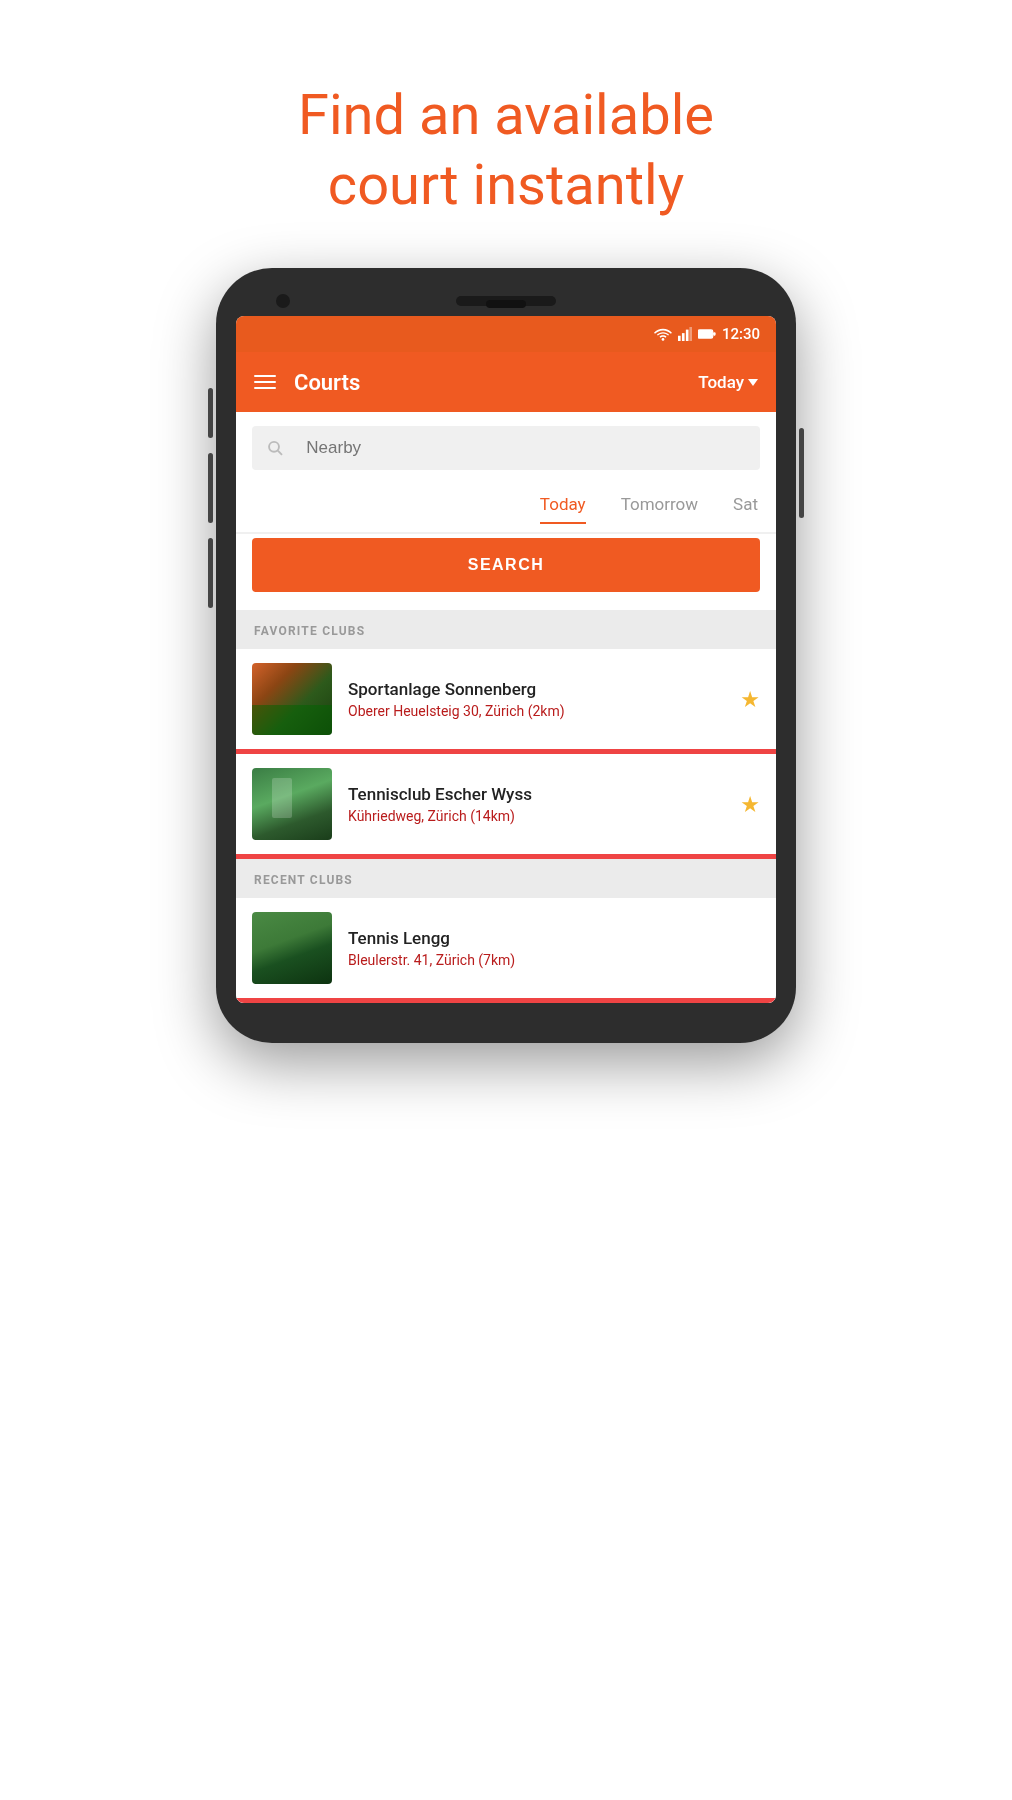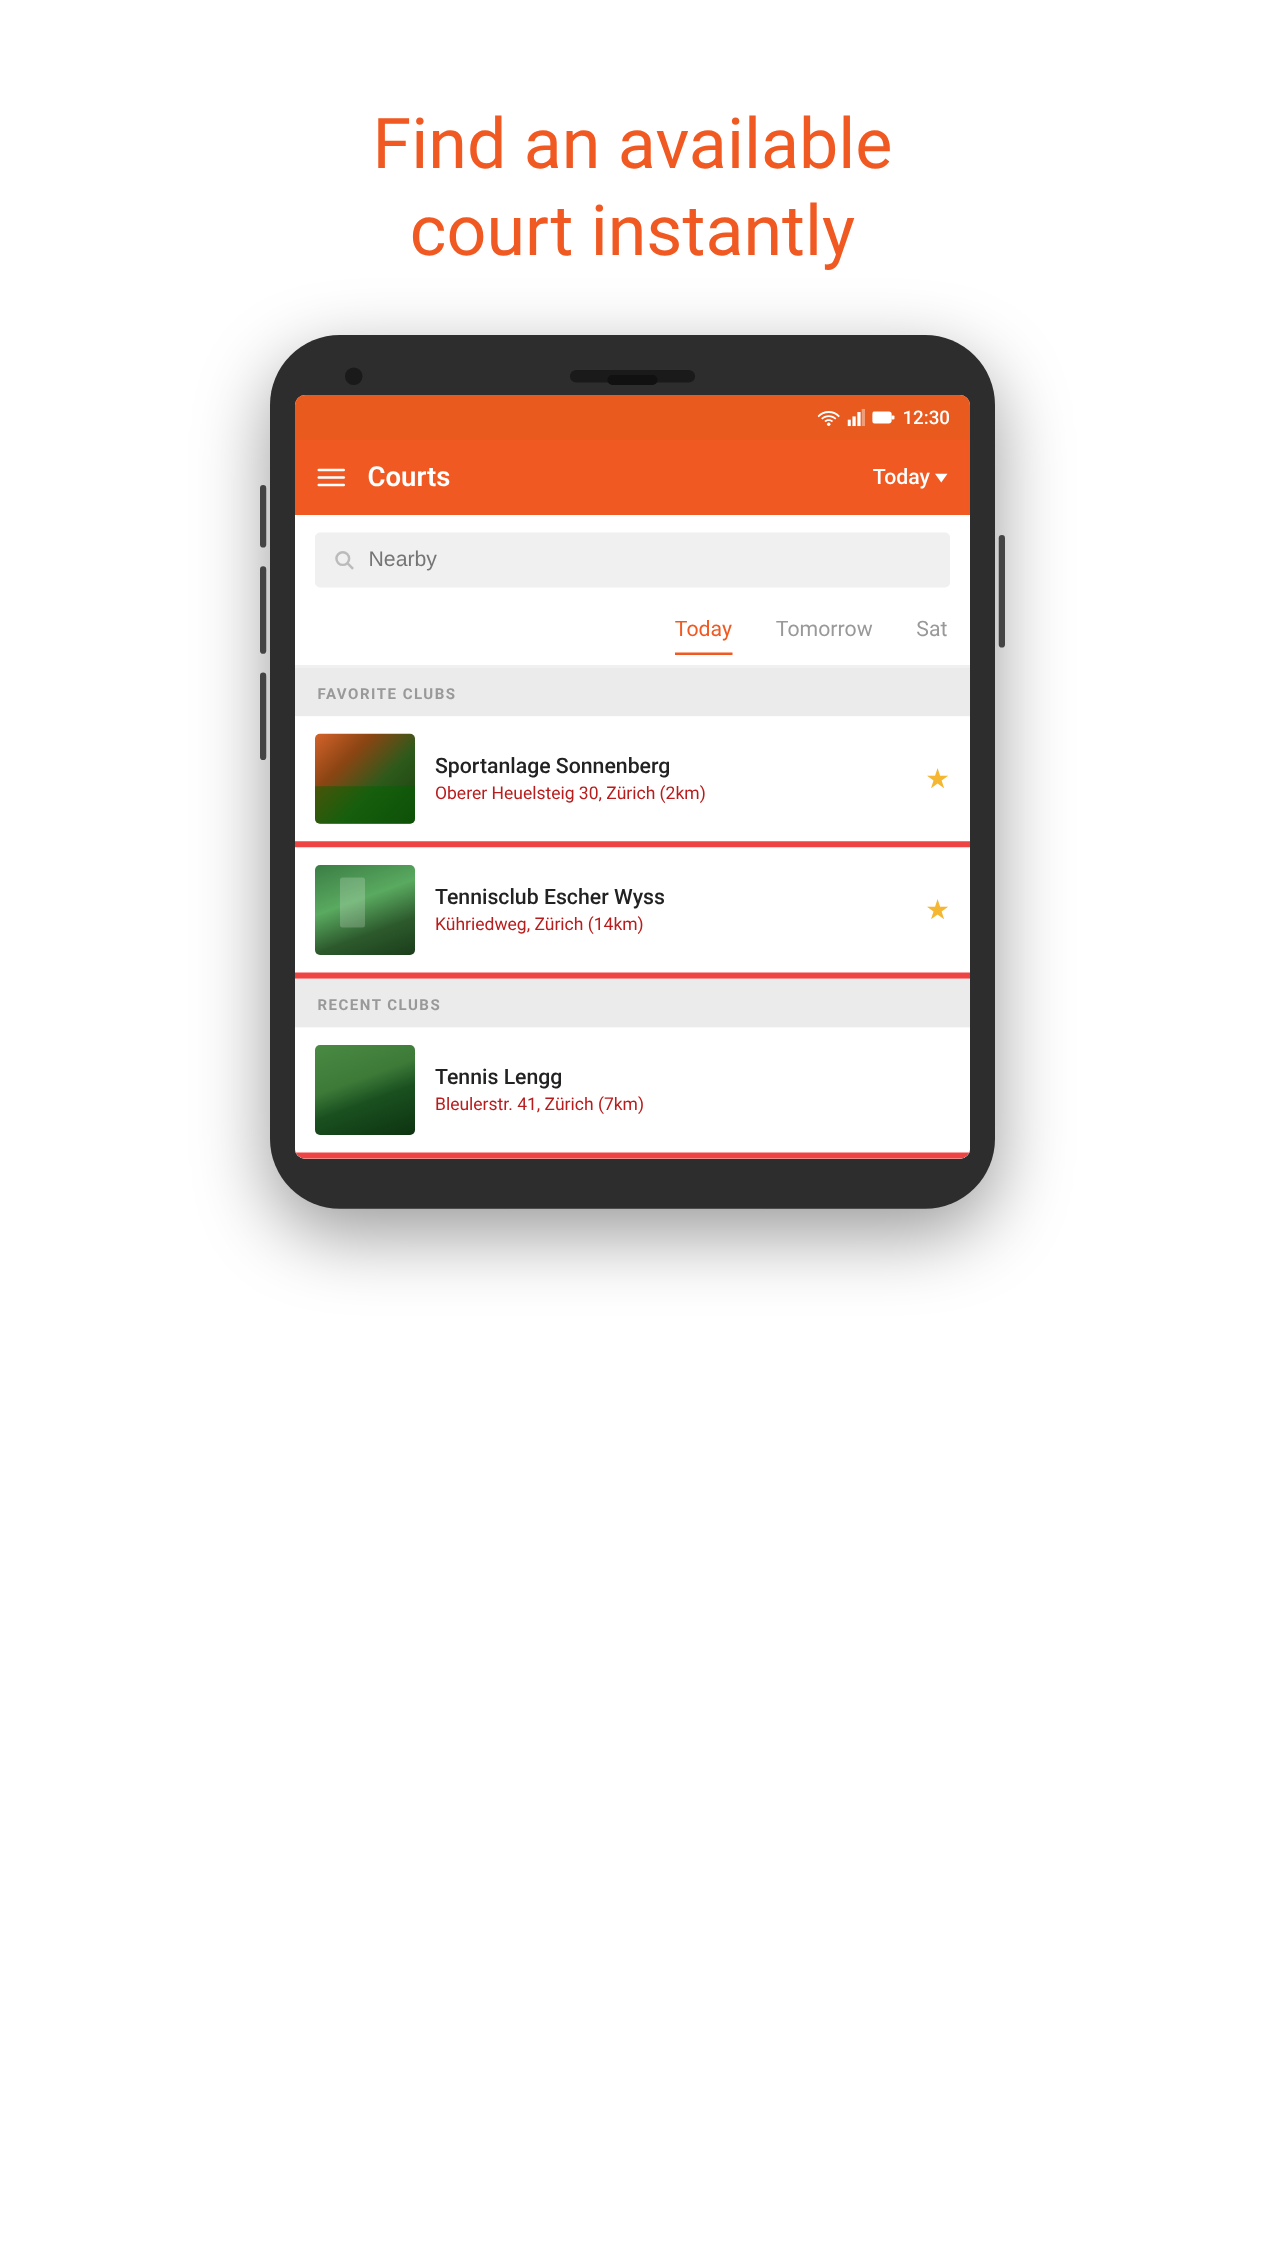--- a/index.html
+++ b/index.html
@@ -178,21 +178,21 @@
     .search-section {
       background: #fff;
       padding: 14px 16px;
     }
     .search-bar {
       background: #f0f0f0;
       border-radius: 4px;
       display: flex;
       align-items: center;
       padding: 12px 14px;
-      gap: 10px;
+      gap: 22px;
     }
     .search-icon-svg {
       width: 20px;
       height: 20px;
       opacity: 0.5;
     }
     .search-input {
       background: transparent;
       border: none;
       outline: none;
@@ -420,20 +420,23 @@
       </div>
     </div>
 
     <div class="day-selector">
       <div class="day-item active">Today</div>
       <div class="day-item">Tomorrow</div>
       <div class="day-item">Sat</div>
     </div>
 
 
+    <div class="search-btn-section">
+      <button class="search-button">SEARCH</button>
+    </div>
 
     <div class="section-header">
       <span class="section-header-text">FAVORITE CLUBS</span>
     </div>
 
     <div class="club-item">
       <div class="thumb-sonnenberg"></div>
       <div class="club-info">
         <div class="club-name">Sportanlage Sonnenberg</div>
         <div class="club-address">Oberer Heuelsteig 30, Zürich (2km)</div>

